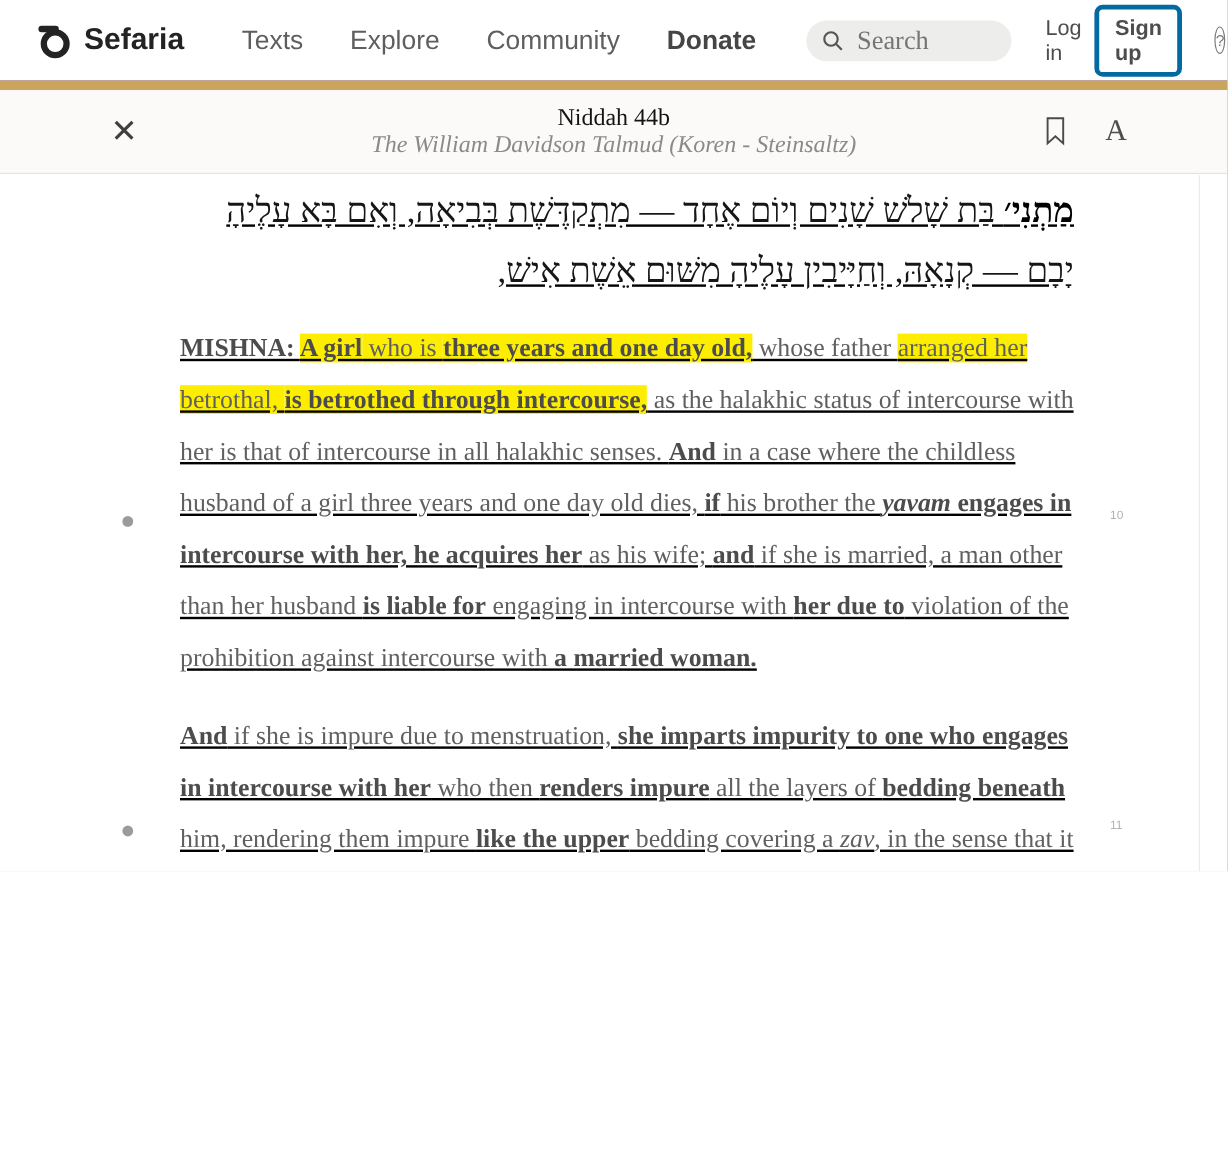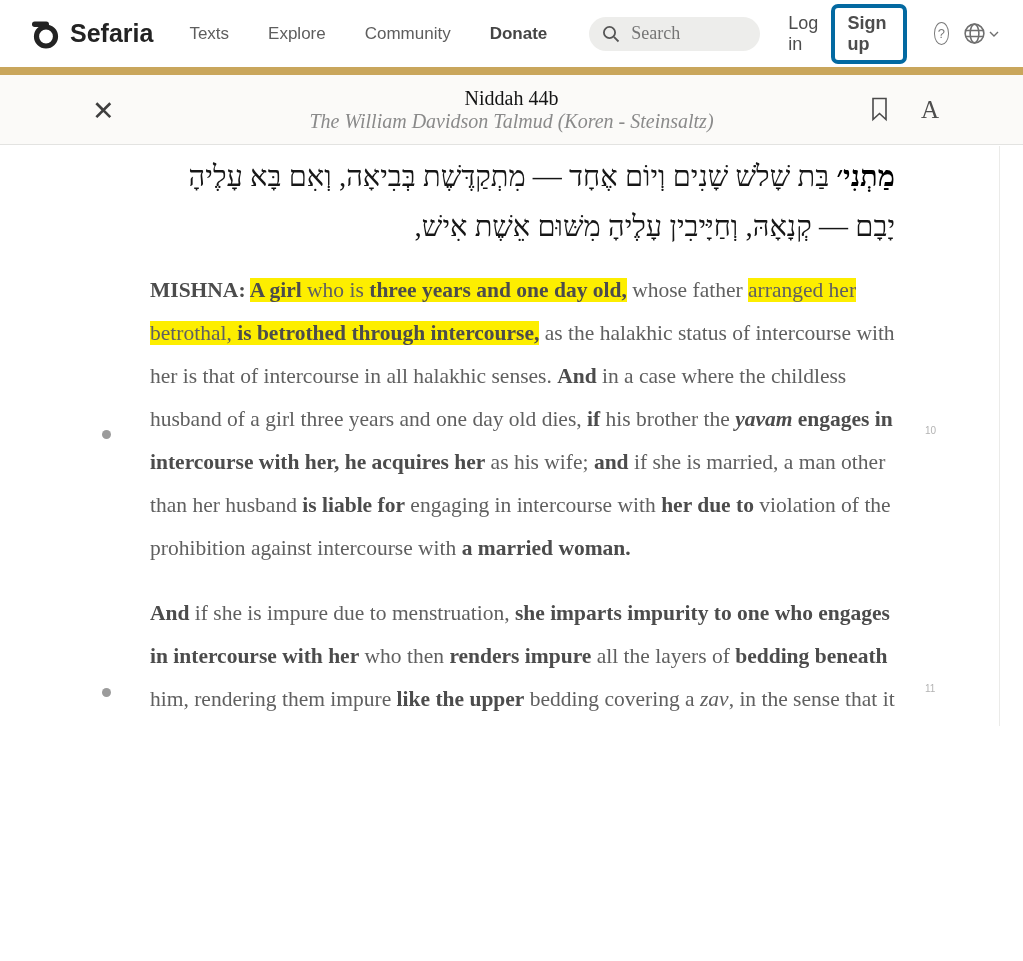--- a/index.html
+++ b/index.html
@@ -4,27 +4,27 @@
 <style>
   html,body{margin:0;padding:0;background:#fff;}
   .page{width:1023px;height:726px;position:relative;overflow:hidden;background:#8b5cf6;
         font-family:"Liberation Sans",sans-serif;}
 
   
   .navbar{height:67px;display:flex;align-items:center;padding:0 24px 0 30px;
           background:#fff;box-sizing:border-box;}
   .logo{display:flex;align-items:center;gap:9px;font-size:25px;font-weight:600;
         color:#232323;cursor:pointer;flex:0 0 auto;}
-  .nav-links{display:flex;gap:39px;margin-left:36px;font-size:17px;}
+  .nav-links{display:flex;gap:39px;margin-left:48px;font-size:22px;}
   .nav-links a{color:#5e5e5e;text-decoration:none;cursor:pointer;}
   .nav-links a.donate{font-weight:700;color:#454545;}
   .search-pill{margin-left:42px;display:flex;align-items:center;width:176px;height:34px;
         background:#ededeb;border-radius:17px;padding:0 12px;gap:8px;box-sizing:border-box;cursor:text;}
   .search-pill input{border:none;background:transparent;outline:none;width:115px;
-        font-family:"Liberation Serif",serif;font-size:18px;color:#333;}
+        font-family:"Liberation Serif",serif;font-size:22px;color:#333;}
   .search-pill input::placeholder{color:#757575;}
   .login{margin-left:28px;font-size:18px;color:#4d4d4d;text-decoration:none;cursor:pointer;}
   .signup{margin-left:11px;font-size:18px;color:#4d4d4d;text-decoration:none;cursor:pointer;
         border:4px solid #0369a1;border-radius:7px;padding:5px 13px;background:#fff;font-weight:bold;}
   .help{margin-left:27px;width:21px;height:21px;border:1.5px solid #7b7b7b;border-radius:50%;
         display:flex;align-items:center;justify-content:center;font-size:13px;color:#7b7b7b;cursor:pointer;}
   .globe{margin-left:13px;display:flex;align-items:center;gap:2px;cursor:pointer;}
 
   
   .gold-bar{height:8px;background:#c9a65c;}
@@ -37,21 +37,21 @@
         font-family:"DejaVu Sans",sans-serif;line-height:1;padding:0;}
   .titles{margin:0 auto;text-align:center;font-family:"Liberation Serif",serif;}
   .r-title{font-size:20px;color:#141414;font-family:Liberation Serif, serif;}
   .r-sub{font-size:20px;color:#8a8a8a;font-style:italic;margin-top:0;}
   .header-icons{position:absolute;right:84px;top:50%;transform:translateY(-50%);
         display:flex;align-items:center;gap:33px;}
   .bookmark{cursor:pointer;display:flex;}
   .font-toggle{font-family:"Liberation Serif",serif;font-size:25px;color:#4e4e4e;cursor:pointer;}
 
   
-  .content{position:relative;background:#fff;height:815px;overflow:hidden;}
+  .content{position:relative;background:#fff;height:815px;overflow:hidden;text-decoration:underline;}
   .column{margin-left:150px;width:745px;padding-top:2px;position:relative;}
   .segment{cursor:pointer;}
   .hebrew{font-family:"Liberation Serif","DejaVu Sans",serif;font-size:29px;line-height:50px;
         color:#161616;margin:4px 0 18px;text-align:right;direction:rtl;}
   .hebrew .b{font-weight:700;color:#000;}
   .en-row{position:relative;margin:0 0 22px;}
   .english{font-family:"Liberation Serif",serif;font-size:21.5px;line-height:43px;
         color:#606060;margin:0;}
   .english .b{font-weight:700;color:#4c4c4c;}
   .i{font-style:italic;}

